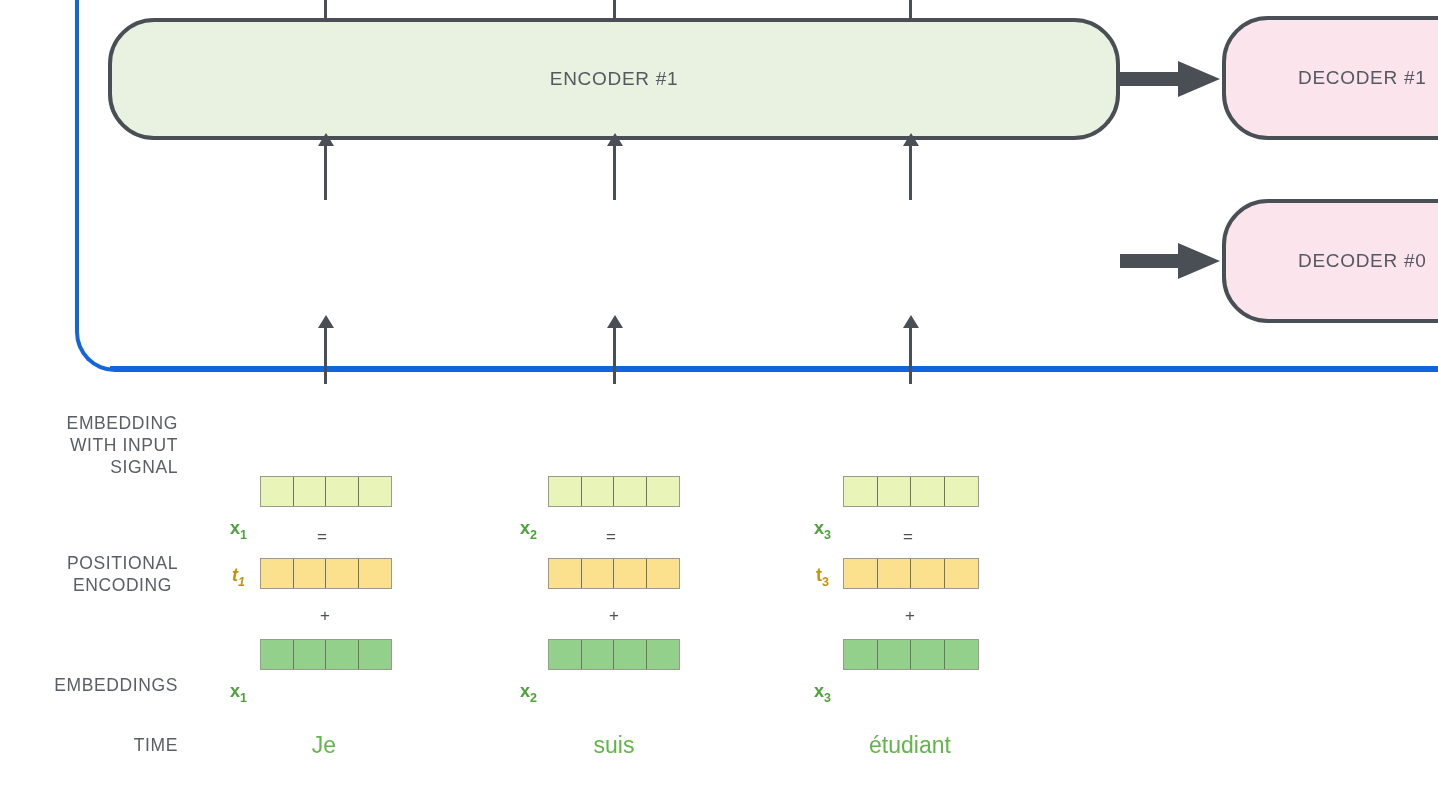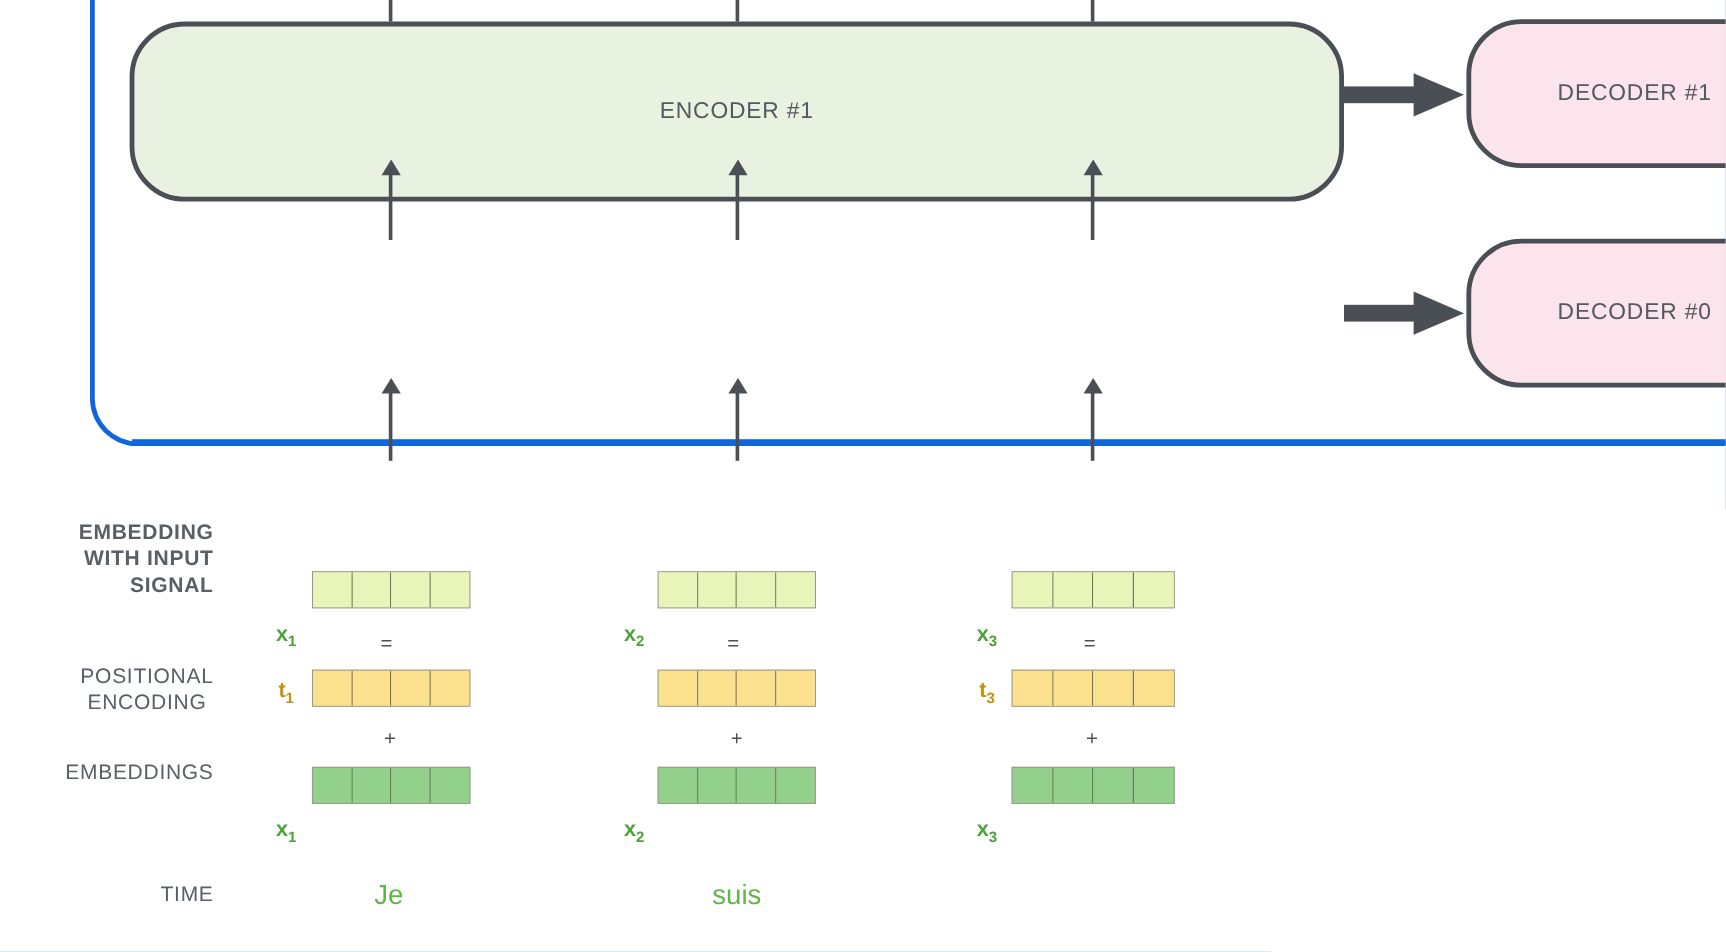--- a/index.html
+++ b/index.html
@@ -66,21 +66,21 @@
     left: 108px;
     width: 1012px;
   }
   .decoder-box {
     background: #fbe4ec;
     left: 1222px;
     width: 420px;
     justify-content: flex-start;
     padding-left: 72px;
   }
-  #encoder1 { top: 18px;  height: 150px; }
+  #encoder1 { top: 18px;  height: 122px; }
   #encoder0 { top: 200px; height: 122px; }
   #decoder1 { top: 16px;  height: 124px; }
   #decoder0 { top: 199px; height: 124px; }
 
   
   .thin-arrow {
     position: absolute;
     width: 3px;
     background: #4a4f55;
   }
@@ -222,21 +222,21 @@
 
   <div class="thick-arrow" style="left:1120px; top:61px; width:104px; height:36px;">
     <span class="shaft"></span>
     <span class="head"></span>
   </div>
   <div class="thick-arrow" style="left:1120px; top:243px; width:104px; height:36px;">
     <span class="shaft"></span>
     <span class="head"></span>
   </div>
 
-  <div class="row-label" style="top:432px;font-weight:bold;">
+  <div class="row-label" style="top:412px;">
     <div>EMBEDDING</div>
     <div>WITH INPUT</div>
     <div>SIGNAL</div>
   </div>
 
   <span class="vec-tag tag-x" style="left:230px; top:483px;">
     <span>x</span><sub>1</sub>
   </span>
   <div class="vec vec-ewts" style="left:260px; top:476px;">
     <div class="cell"></div>
@@ -267,21 +267,21 @@
 
   <div class="op" style="left:307px; top:527px;">=</div>
   <div class="op" style="left:596px; top:527px;">=</div>
   <div class="op" style="left:893px; top:527px;">=</div>
 
   <div class="row-label" style="top:552px;text-align:center;">
     <div>POSITIONAL</div>
     <div>ENCODING</div>
   </div>
 
-  <span class="vec-tag tag-t" style="left:232px; top:566px;">
+  <span class="vec-tag tag-t" style="left:232px; top:566px;font-style:italic;">
     <span>t</span><sub>1</sub>
   </span>
   <div class="vec vec-pos" style="left:260px; top:558px;">
     <div class="cell"></div>
     <div class="cell"></div>
     <div class="cell"></div>
     <div class="cell"></div>
   </div>
 
   <span class="vec-tag tag-t" style="left:522px; top:566px;margin-left:46px;">
@@ -301,21 +301,21 @@
     <div class="cell"></div>
     <div class="cell"></div>
     <div class="cell"></div>
     <div class="cell"></div>
   </div>
 
   <div class="op" style="left:310px; top:606px;">+</div>
   <div class="op" style="left:599px; top:606px;">+</div>
   <div class="op" style="left:895px; top:606px;">+</div>
 
-  <div class="row-label" style="top:632px;">EMBEDDINGS</div>
+  <div class="row-label" style="top:674px;">EMBEDDINGS</div>
 
   <span class="vec-tag tag-x" style="left:230px; top:646px;">
     <span>x</span><sub>1</sub>
   </span>
   <div class="vec vec-emb" style="left:260px; top:639px;">
     <div class="cell"></div>
     <div class="cell"></div>
     <div class="cell"></div>
     <div class="cell"></div>
   </div>
@@ -336,14 +336,15 @@
   <div class="vec vec-emb wide" style="left:843px; top:639px;">
     <div class="cell"></div>
     <div class="cell"></div>
     <div class="cell"></div>
     <div class="cell"></div>
   </div>
 
   <div class="input-label" style="top:735px;">TIME</div>
   <div class="input-word" style="left:514px; top:732px;">suis</div>
   <div class="input-word" style="left:224px; top:732px;">Je</div>
+  <div class="input-word" style="left:810px; top:732px;">étudiant</div>
 
 </div>
 
 </body></html>

